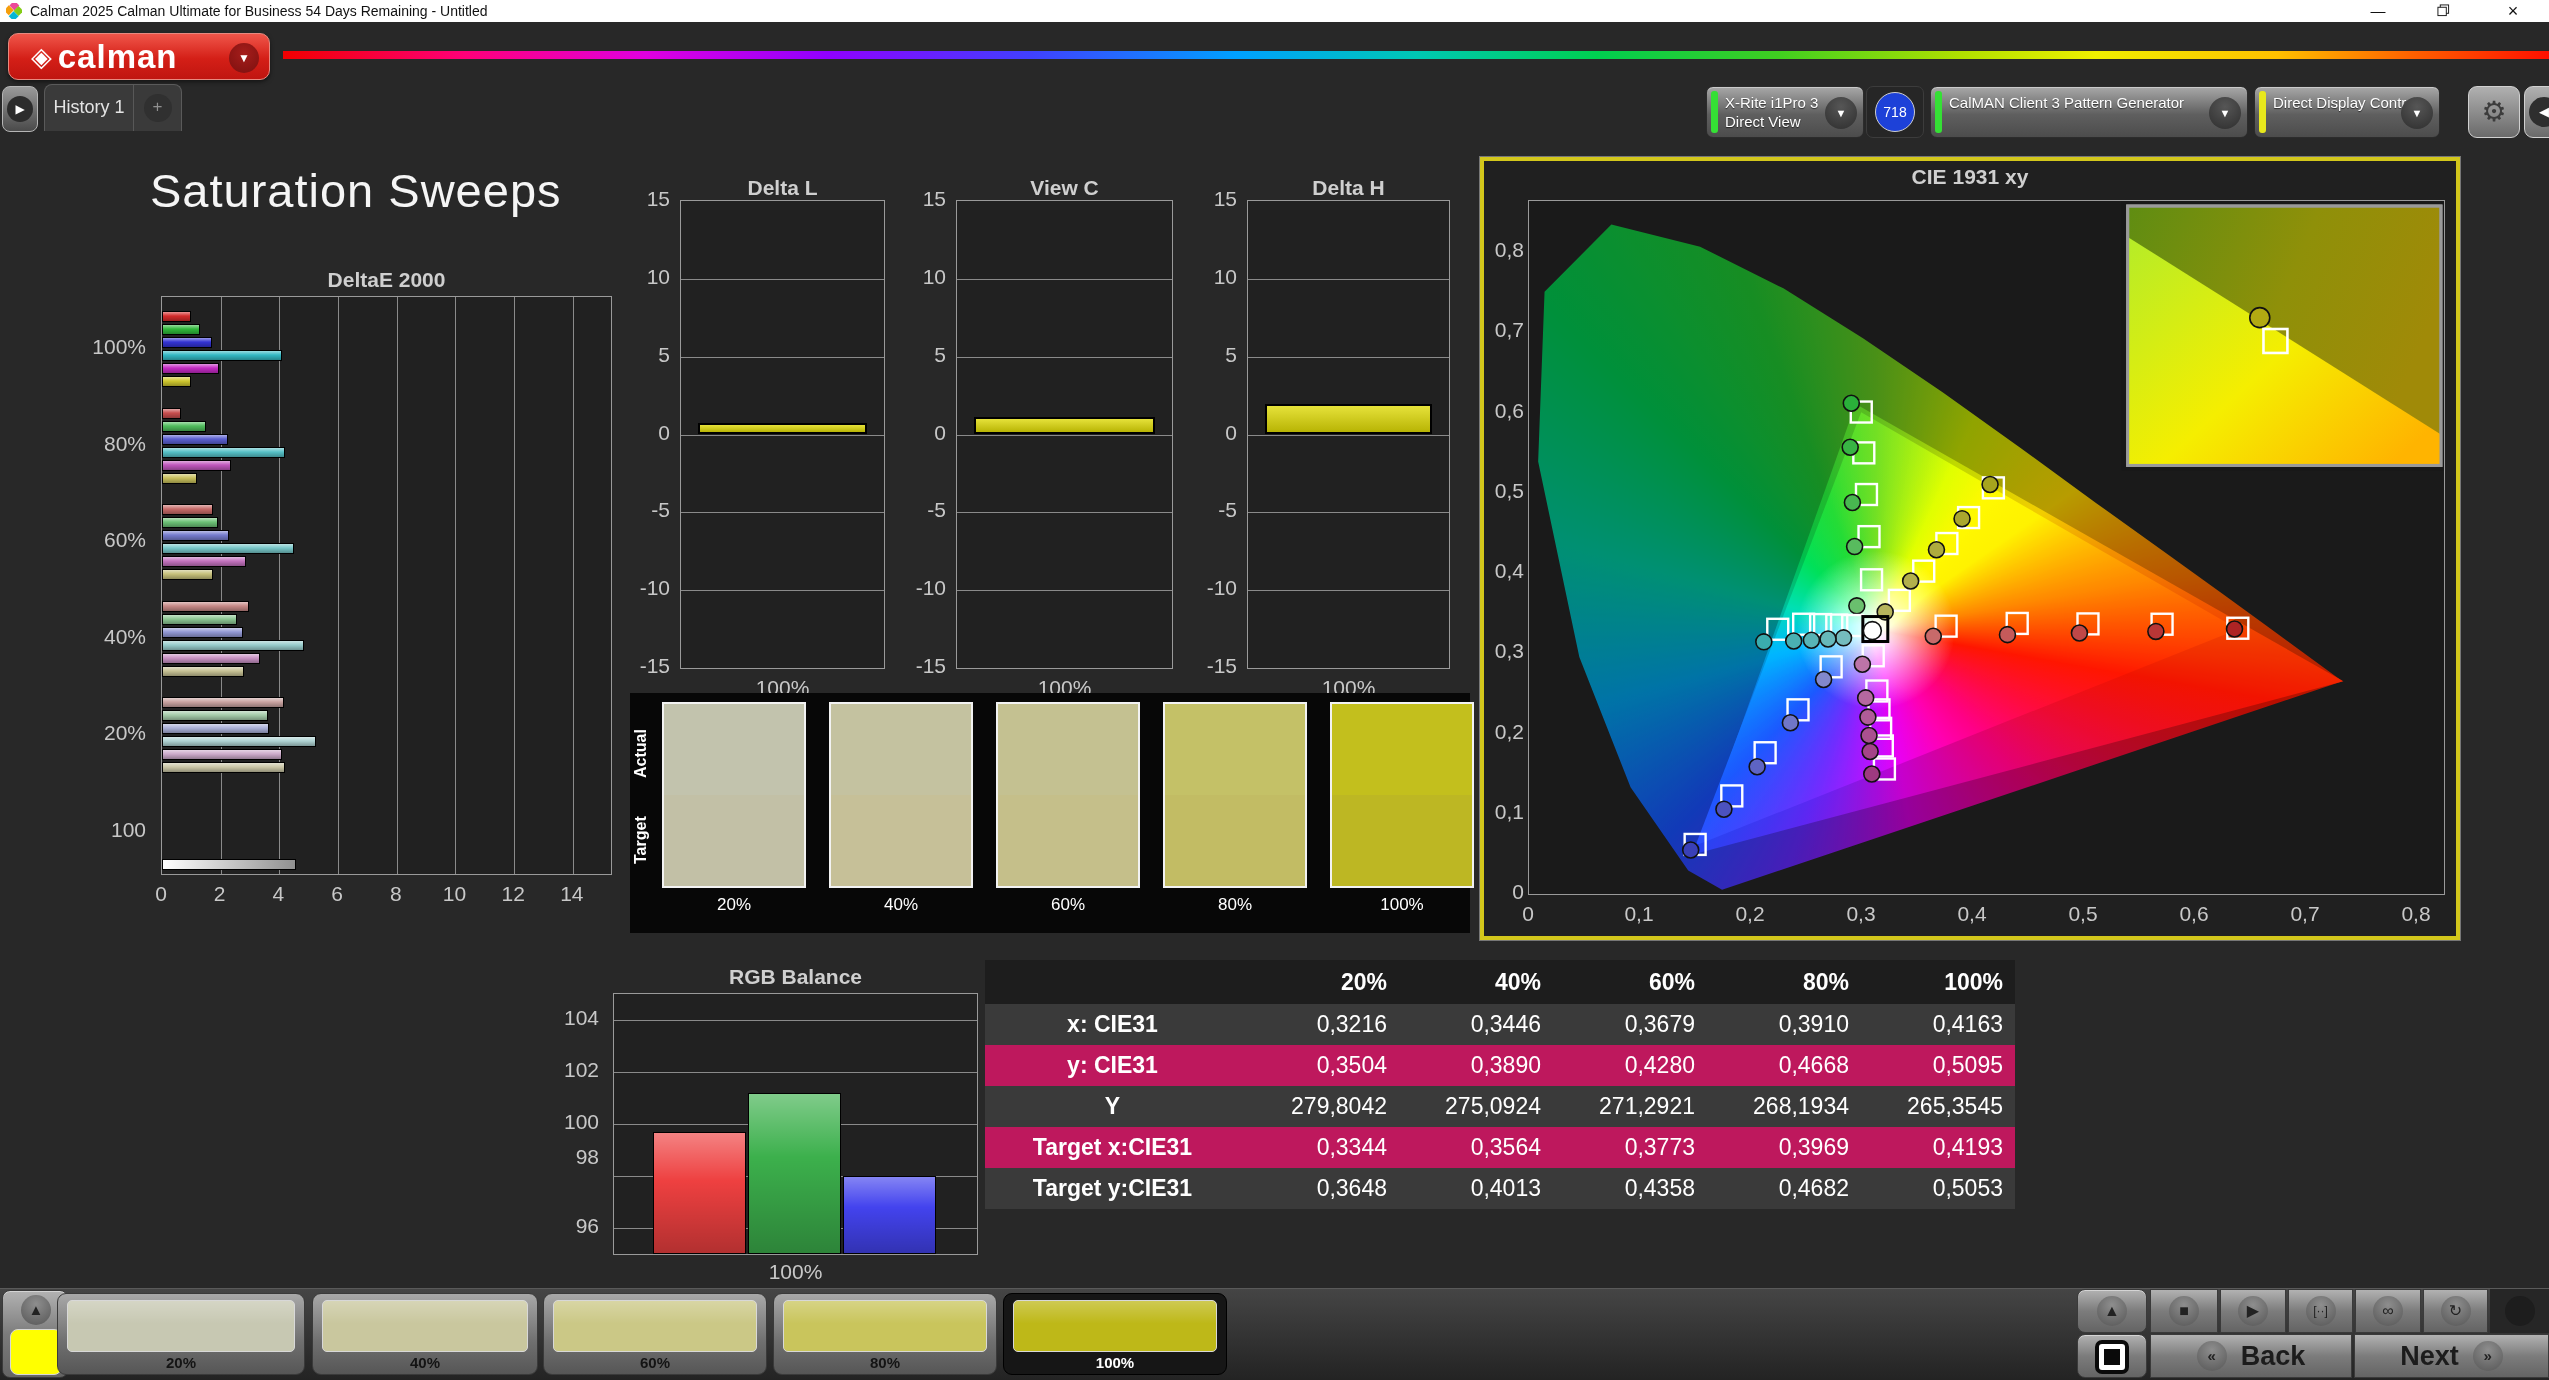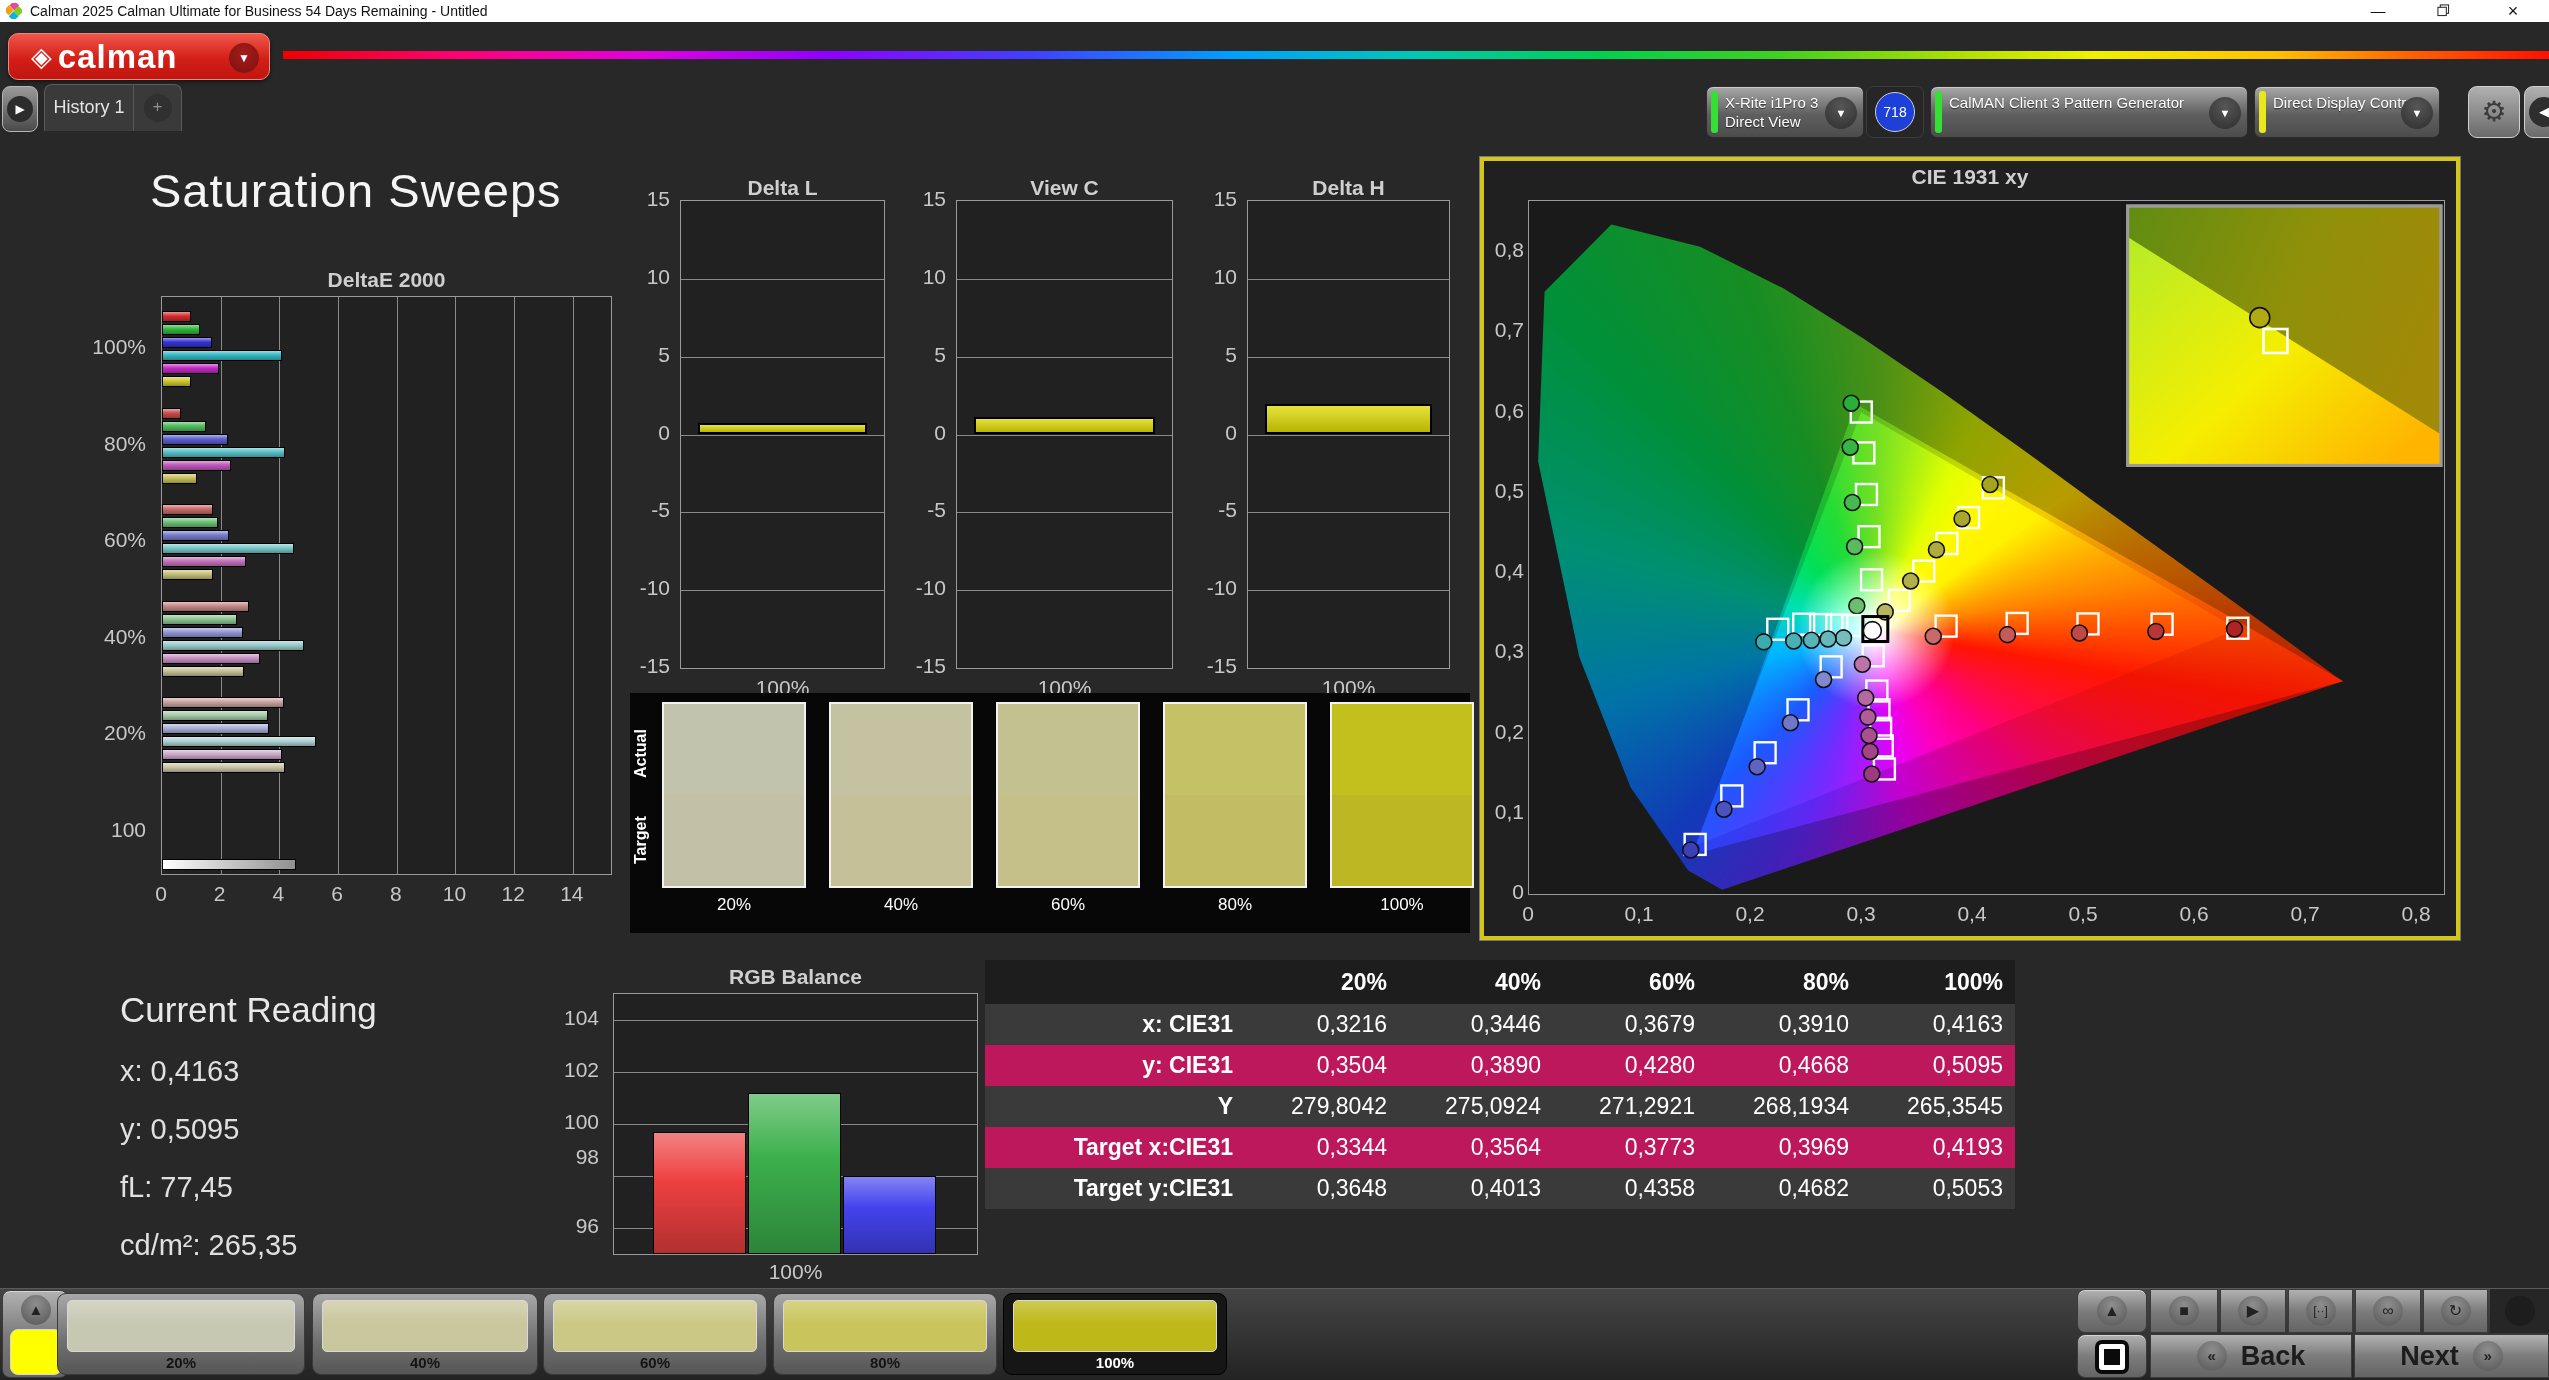--- a/index.html
+++ b/index.html
@@ -107,21 +107,21 @@
   
   #current-reading { position:absolute; left:120px; top:990px; color:#e8e8e8; }
   #current-reading .crt { font-size:35px; }
   #current-reading .crl { font-size:29px; margin-top:25px; color:#e0e0e0; }
 
   
   #meas-table { position:absolute; left:985px; top:960px; width:1030px; border-collapse:collapse;
                 color:#fff; font-size:23px; }
   #meas-table th { height:44px; font-weight:bold; text-align:right; padding-right:12px; background:#1d1d1d; }
   #meas-table td { height:41px; text-align:right; padding-right:12px; }
-  #meas-table td.rl { text-align:right; padding-left:7px; font-weight:bold; }
+  #meas-table td.rl { text-align:center; padding-left:7px; font-weight:bold; }
   #meas-table tr.dark td { background:#3a3a3a; }
   #meas-table tr.light td { background:#be185d; }
 
   
   #bottombar { position:absolute; left:0; top:1288px; width:2549px; height:92px;
                background:linear-gradient(180deg,#454545,#232323); border-top:1px solid #5a5a5a; }
   .gbtn { position:absolute; border-radius:8px; background:linear-gradient(180deg,#b2b2b2,#7c7c7c 50%,#646464);
           border:1px solid #3a3a3a; box-shadow:inset 0 1px 0 rgba(255,255,255,.45); }
   .gcir { width:30px; height:30px; border-radius:50%; background:radial-gradient(circle at 50% 30%,#8e8e8e,#565656);
           color:#222; font-size:15px; text-align:center; line-height:30px; }
@@ -486,29 +486,20 @@
         </div>
         <div class="sw-lab" style="left: 533px;">80%</div>
         <div class="sw-col" style="left: 700px;">
           <div class="sw-half" style="top: 0px; background: rgb(195, 191, 29);"></div>
           <div class="sw-half" style="top: 50%; background: rgb(189, 183, 35);"></div>
         </div>
         <div class="sw-lab" style="left: 700px;">100%</div>
       </div>
   </div>
 
-  <div id="current-reading">
-    <div class="crt">Current Reading</div>
-    <div id="cr-lines">
-        <div class="crl">x: 0,4163</div>
-        <div class="crl">y: 0,5095</div>
-        <div class="crl">fL: 77,45</div>
-        <div class="crl">cd/m²: 265,35</div>
-      </div>
-  </div>
 
   <div class="chart-title" style="left:613px;top:965px;width:365px">RGB Balance</div>
   <div class="plot" style="left:613px;top:993px;width:365px;height:262px">
       <div class="hgrid" style="top: 26px;"></div>
       <div class="hgrid" style="top: 78px;"></div>
       <div class="hgrid" style="top: 130px;"></div>
       <div class="hgrid" style="top: 182px;"></div>
       <div class="hgrid" style="top: 234px;"></div>
       <div class="vbar" style="left: 39px; width: 93px; height: 122.2px; top: 137.8px; background-color: rgb(238, 64, 64); background-image: linear-gradient(rgba(255, 255, 255, 0.35), rgba(255, 255, 255, 0) 40%, rgba(0, 0, 0, 0.25));"></div>
       <div class="vbar" style="left: 134px; width: 93px; height: 161.2px; top: 98.8px; background-color: rgb(60, 176, 76); background-image: linear-gradient(rgba(255, 255, 255, 0.35), rgba(255, 255, 255, 0) 40%, rgba(0, 0, 0, 0.25));"></div>

